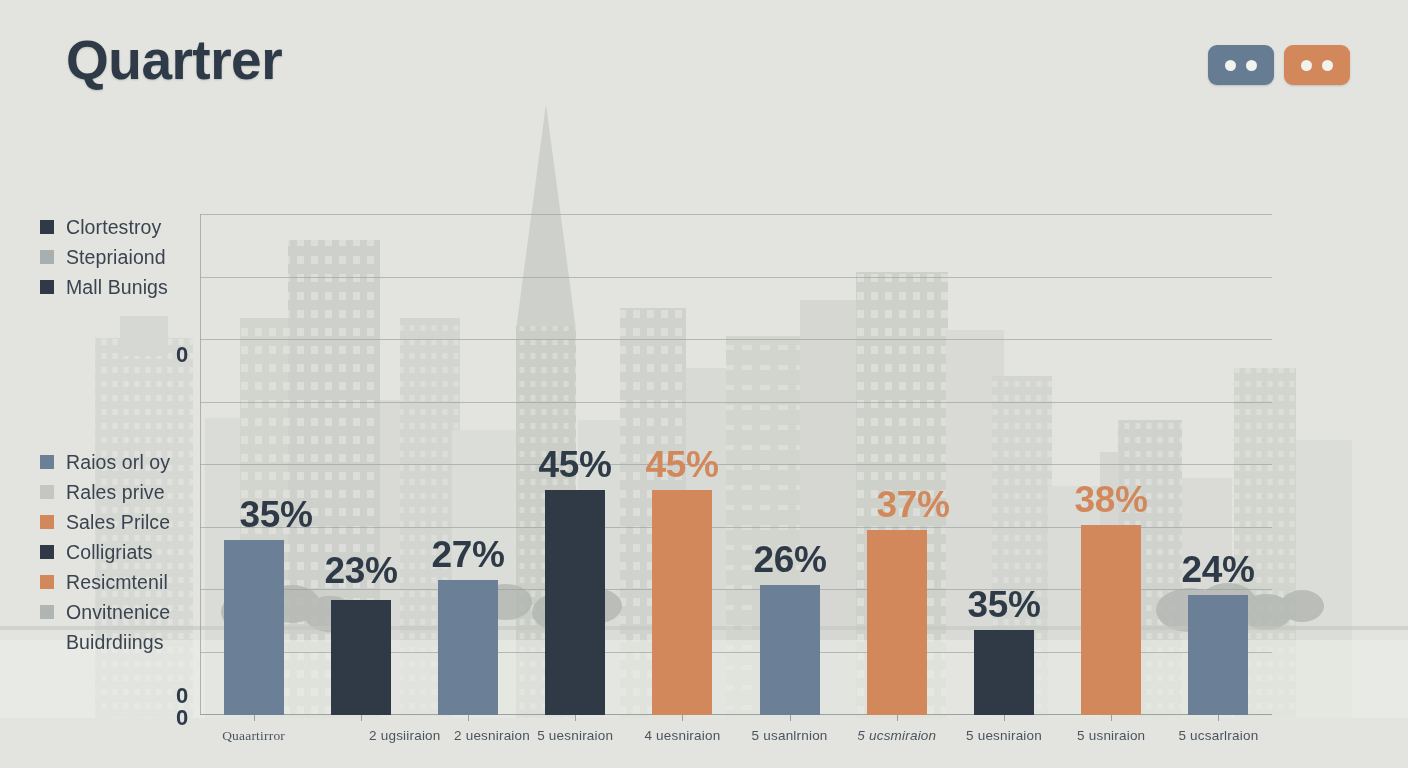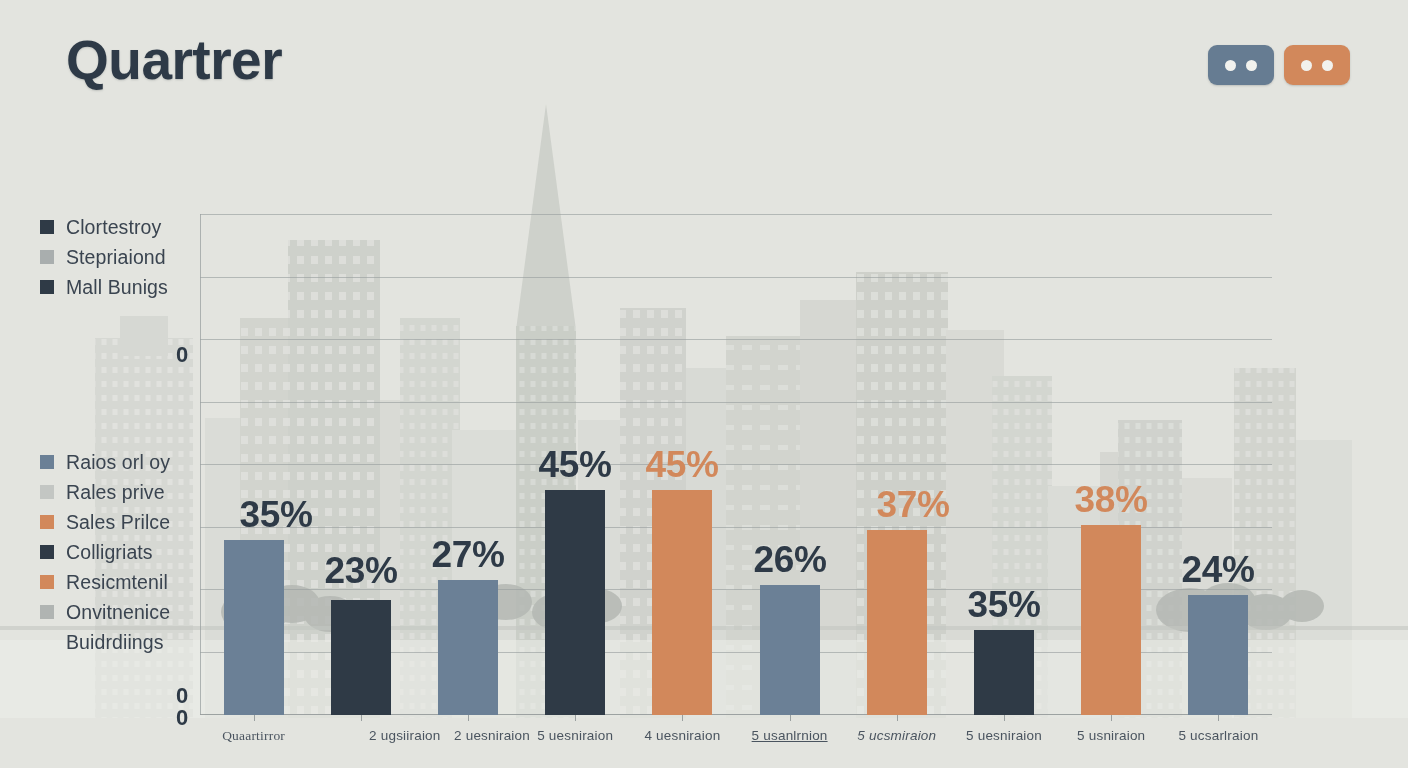--- a/index.html
+++ b/index.html
@@ -342,21 +342,21 @@
       <div class="bar c-blue" style="left: 988px; width: 60px; height: 120px;"></div>
       <div class="tick" style="left: 1018px;"></div>
       <div class="vlabel t-dark" style="left: 1018px; top: 335px;">24%</div>
     </div>
 
 <div class="xtick-label" style="left: 253.6px; font-family: Liberation Serif, serif;">Quaartirror</div>
     <div class="xtick-label" style="left: 360.8px; margin-left: 44px;">2 ugsiiraion</div>
     <div class="xtick-label" style="left: 468px; margin-left: 24px;">2 uesniraion</div>
     <div class="xtick-label" style="left: 575.2px;">5 uesniraion</div>
     <div class="xtick-label" style="left: 682.4px;">4 uesniraion</div>
-    <div class="xtick-label" style="left: 789.6px; text-decoration: underline;">5 usanlrnion</div>
+    <div class="xtick-label" style="left: 789.6px;">5 usanlrnion</div>
     <div class="xtick-label" style="left: 896.8px; font-style: italic;">5 ucsmiraion</div>
     <div class="xtick-label" style="left: 1004px;">5 uesniraion</div>
     <div class="xtick-label" style="left: 1111.2px;">5 usniraion</div>
     <div class="xtick-label" style="left: 1218.4px;">5 ucsarlraion</div>
     <div class="ytick-label" style="left: 188px; top: 355px;">0</div>
     <div class="ytick-label" style="left: 188px; top: 696px;">0</div>
     <div class="ytick-label" style="left: 188px; top: 718px;">0</div>
   </div>
 
 </body></html>

